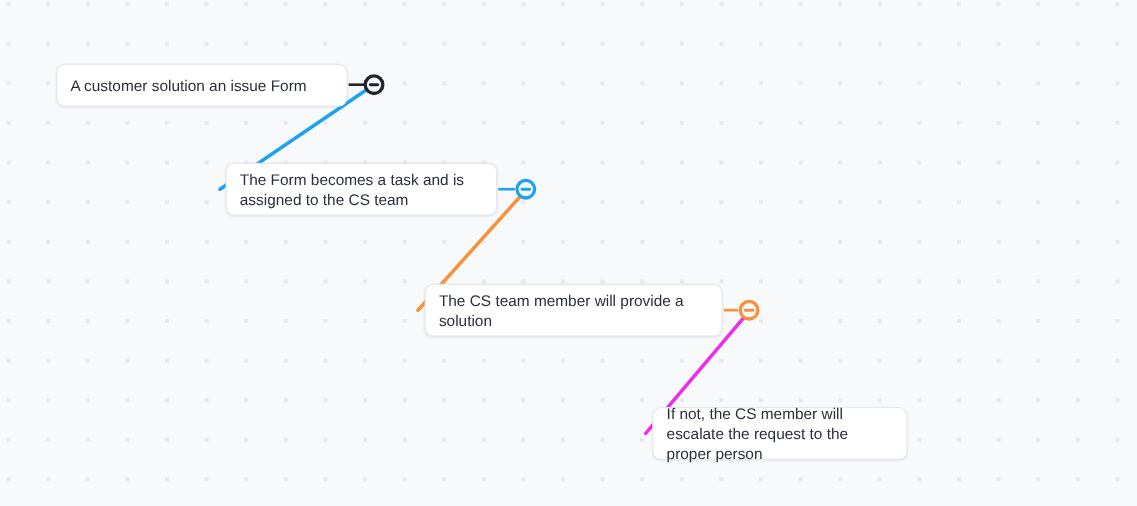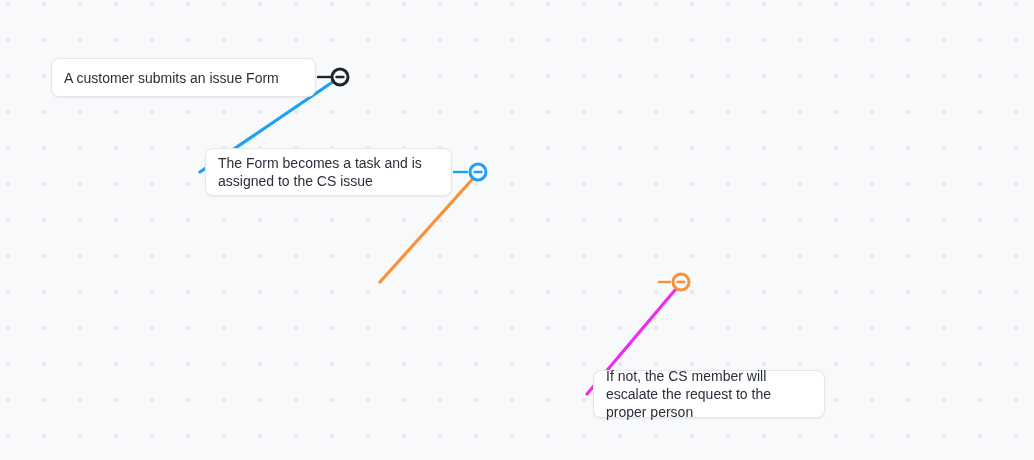--- a/index.html
+++ b/index.html
@@ -67,27 +67,30 @@
     <line x1="340" y1="77" x2="200" y2="172" stroke-width="3.2" stroke-linecap="round" stroke="#1da2f1"></line>
     <line x1="478" y1="173" x2="380" y2="282" stroke-width="3.2" stroke-linecap="round" stroke="#f7913a"></line>
     <line x1="681" y1="283" x2="587" y2="394" stroke-width="3.2" stroke-linecap="round" stroke="#ee2bee"></line>
 
     <line x1="317" y1="77" x2="332" y2="77" stroke-width="2.4" stroke="#20242e"></line>
     <line x1="453" y1="172" x2="468" y2="172" stroke-width="2.4" stroke="#1da2f1"></line>
     <line x1="658" y1="282" x2="671" y2="282" stroke-width="2.4" stroke="#f7913a"></line>
   </svg>
 
   <div class="node-card node-1">
-    <span>A customer submits an issue Form</span>
+    <span>A customer solution an issue Form</span>
   </div>
 
   <div class="node-card node-2">
-    <span>The Form becomes a task and is assigned to the CS issue</span>
+    <span>The Form becomes a task and is assigned to the CS team</span>
   </div>
 
+  <div class="node-card node-3">
+    <span>The CS team member will provide a solution</span>
+  </div>
 
   <div class="node-card node-4">
     <span>If not, the CS member will escalate the request to the proper person</span>
   </div>
 
   <svg class="toggle toggle-1" viewBox="0 0 22 22">
     <circle cx="11" cy="11" r="8" stroke-width="3" fill="#f8f9fb" stroke="#20242e"></circle>
     <line x1="7.6" y1="11" x2="14.4" y2="11" stroke-width="2.6" stroke-linecap="round" stroke="#20242e"></line>
   </svg>
 

